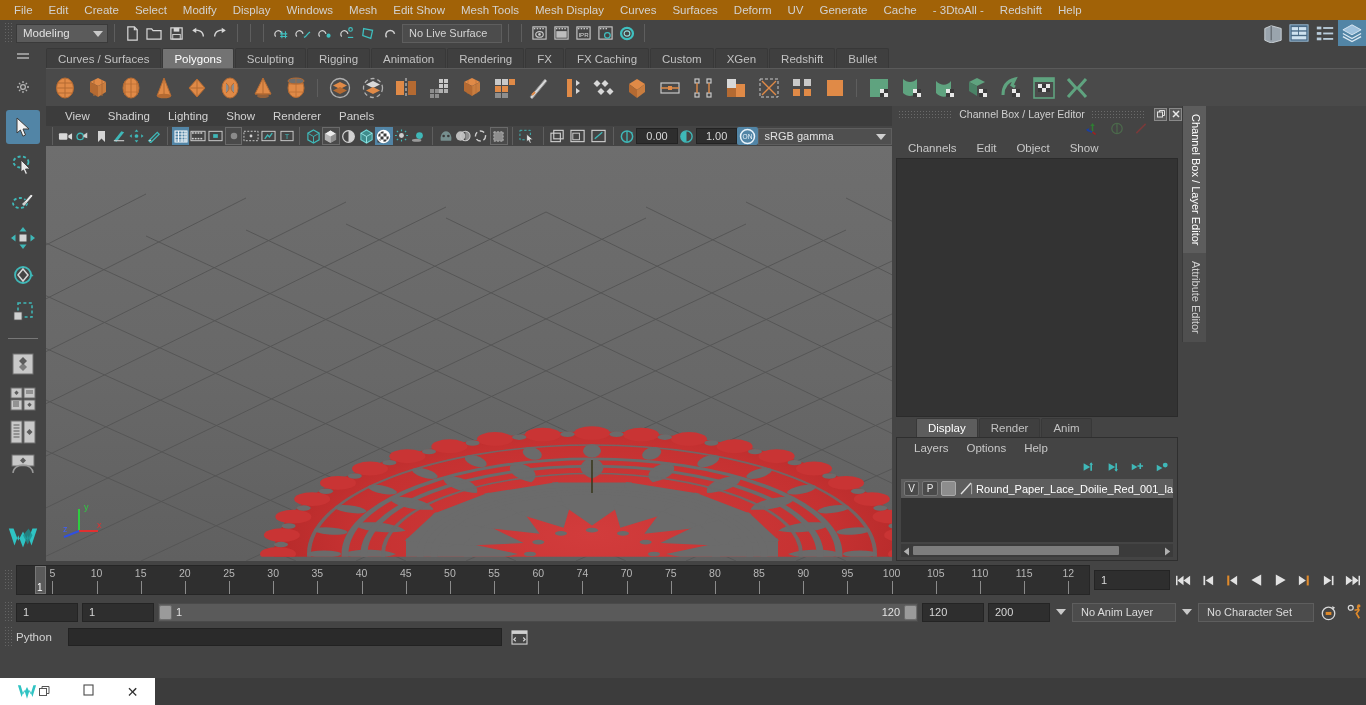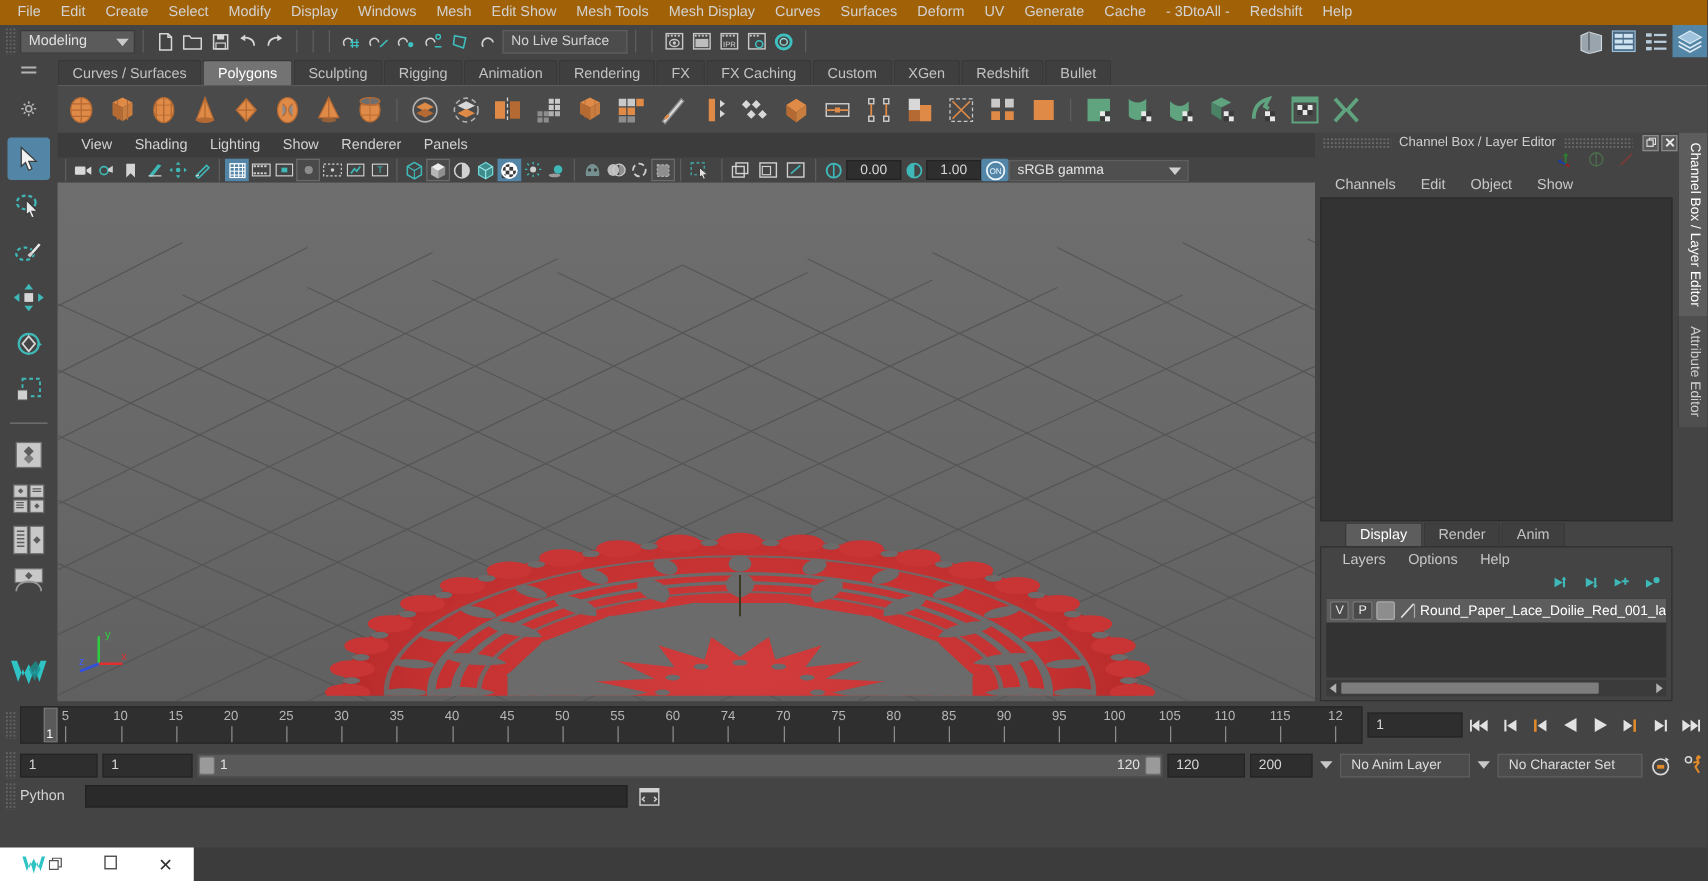--- a/index.html
+++ b/index.html
@@ -65,21 +65,21 @@
 
   
   .mainrow { display: flex; height: 455px; }
   .toolbox { width: 46px; background: #444444; display: flex; flex-direction: column;
              align-items: center; padding-top: 4px; }
   .tbtn { width: 34px; height: 34px; margin-bottom: 3px; display:flex; align-items:center; justify-content:center; }
   .tbtn.sel { background: #5285a6; border-radius: 3px; }
   .tdiv { width: 30px; height: 1px; background: #777; margin: 6px 0 8px; }
 
   
-  .viewcol { width: 1006px; background: #3c3c3c; display: flex; flex-direction: column; }
+  .viewcol { width: 846px; background: #3c3c3c; display: flex; flex-direction: column; }
   .viewmenu { height: 20px; display: flex; align-items: center; font-size: 11.5px; color: #d2d2d2; padding-left: 10px; }
   .viewmenu .mi { padding: 0 9px; line-height: 20px; }
   .viewtoolbar { height: 20px; display: flex; align-items: center; padding-left: 4px; background: #444; }
   .vb { width: 19px; height: 18px; display:flex; align-items:center; justify-content:center; }
   .vb.on { background: #5285a6; }
   .vb.framed { border: 1px solid #6a6a6a; background: #4a4a4a; }
   .numfield { width: 44px; height: 16px; background: #2e2e2e; border: 1px solid #232323;
               font-size: 11px; color: #d8d8d8; display:flex; align-items:center; justify-content:center; }
   .gammasel { width: 144px; height: 17px; background: #4f4f4f; border: 1px solid #5e5e5e;
               font-size: 11px; color: #e2e2e2; display:flex; align-items:center; padding-left: 6px;
@@ -1580,21 +1580,21 @@
     </div>
     <div class="rangebar">
       <div class="rhandle"></div>
       <span class="lo">1</span>
       <span class="hi">120</span>
       <div class="rhandle"></div>
     </div>
     <div class="rfield" style="width:62px">
       <span>120</span>
     </div>
-    <div class="rfield" style="width:50px">
+    <div class="rfield" style="width:62px">
       <span>200</span>
     </div>
     <div class="drop-arrow">
         <i></i>
       </div>
     <div class="selbox" style="width:104px">
       <span>No Anim Layer</span>
     </div>
     <div class="drop-arrow">
         <i></i>

